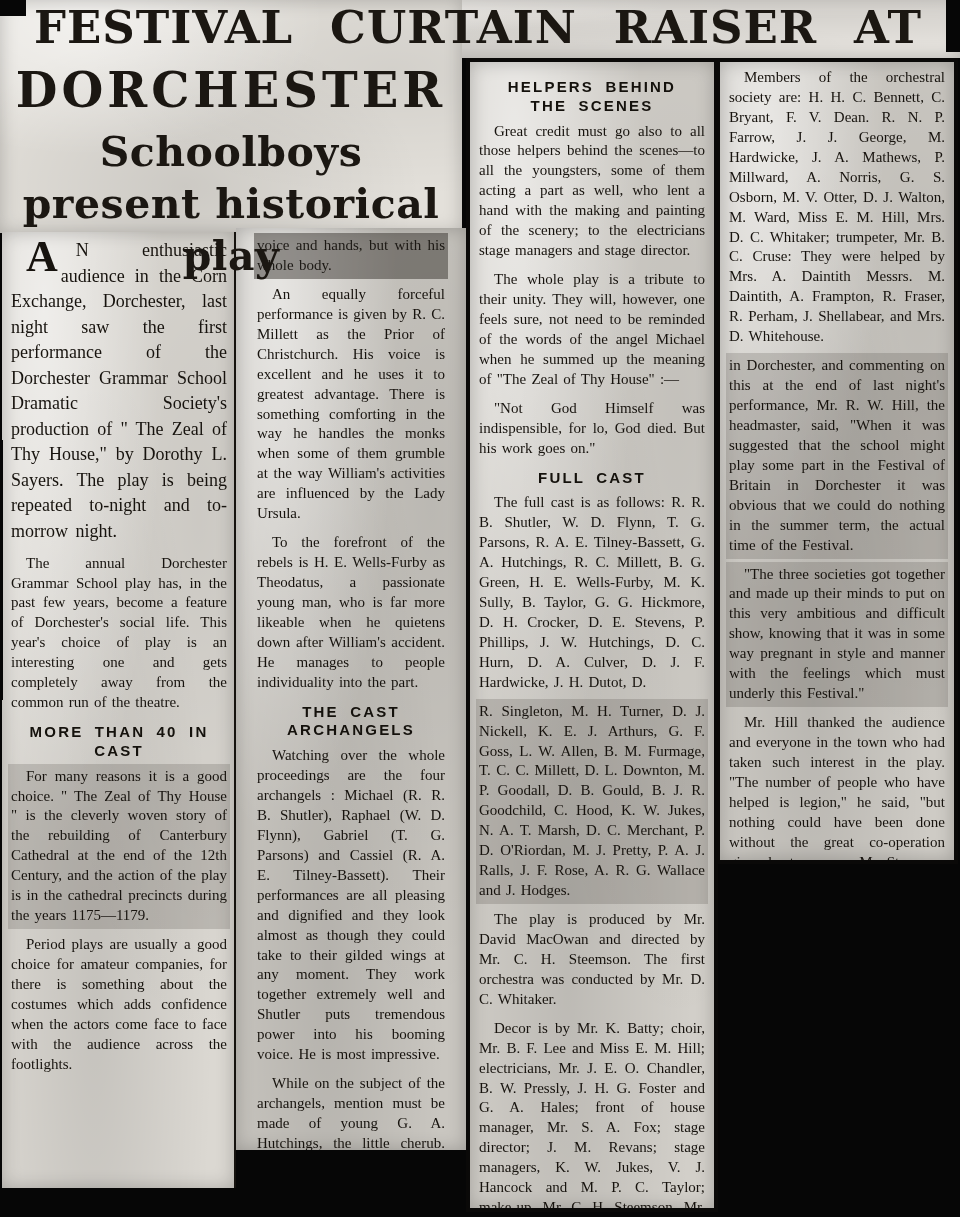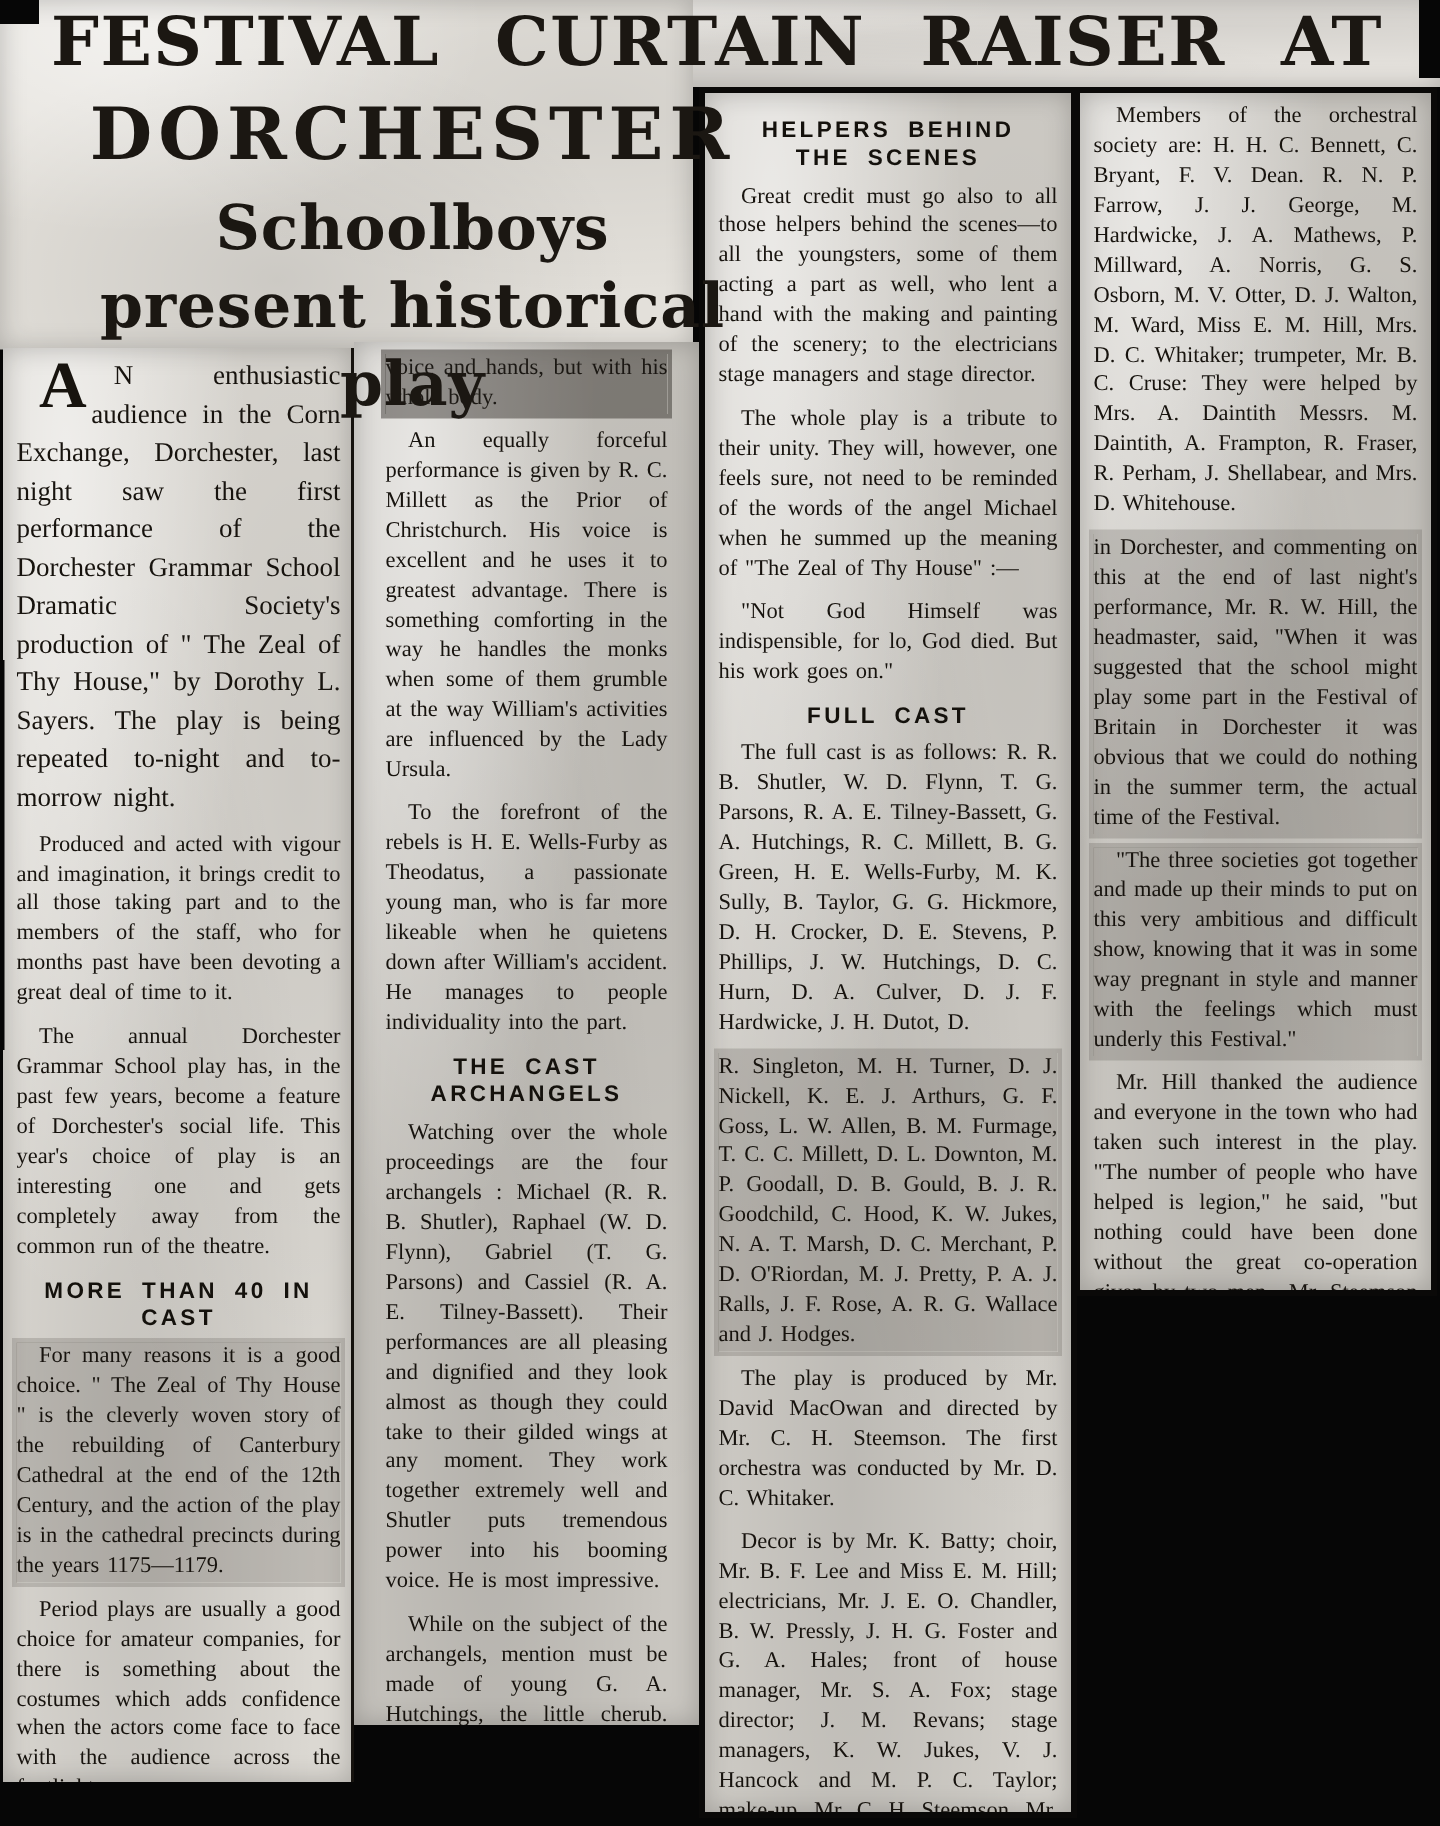--- a/index.html
+++ b/index.html
@@ -17,21 +17,21 @@
       radial-gradient(ellipse at 40% 80%, rgba(0,0,0,0.10), rgba(0,0,0,0) 60%),
       #d7d4ce;
     box-shadow:inset 0 0 18px rgba(0,0,0,0.22);
   }
   
   #masthead-strip{left:0;top:0;width:960px;height:58px;background-color:#e6e3de;}
   #masthead-left{left:0;top:0;width:462px;height:233px;background-color:#e3e0da;}
   .headline{
     position:absolute;z-index:5;
     font-family:"DejaVu Serif", serif;
-    font-weight:700;color:#1b1712;padding-left:44px;
+    font-weight:700;color:#1b1712;
   }
   #headline-1{
     left:0;top:0;width:956px;height:56px;
     font-size:45px;line-height:56px;
     padding:0 34px;box-sizing:border-box;
     letter-spacing:1px;
     text-align:justify;text-align-last:justify;
     white-space:nowrap;
   }
   #headline-2{
@@ -85,21 +85,20 @@
 
 <div class="paper" id="masthead-strip"></div>
 <div class="paper" id="masthead-left"></div>
 
 <div class="headline" id="headline-1">FESTIVAL CURTAIN RAISER AT</div>
 <div class="headline" id="headline-2">DORCHESTER</div>
 <div class="headline" id="headline-3">Schoolboys present historical play</div>
 
 <div class="paper clip" id="col1">
     <p class="body-para lead dropcap">AN enthusiastic audience in the Corn Exchange, Dorchester, last night saw the first performance of the Dorchester Grammar School Dramatic Society's production of " The Zeal of Thy House," by Dorothy L. Sayers. The play is being repeated to-night and to-morrow night.</p>
-    <p class="body-para">Produced and acted with vigour and imagination, it brings credit to all those taking part and to the members of the staff, who for months past have been devoting a great deal of time to it.</p>
     <p class="body-para">The annual Dorchester Grammar School play has, in the past few years, become a feature of Dorchester's social life. This year's choice of play is an interesting one and gets completely away from the common run of the theatre.</p>
     <h3 class="col-heading">MORE THAN 40 IN CAST</h3>
     <p class="body-para shade">For many reasons it is a good choice. " The Zeal of Thy House " is the cleverly woven story of the rebuilding of Canterbury Cathedral at the end of the 12th Century, and the action of the play is in the cathedral precincts during the years 1175—1179.</p>
     <p class="body-para">Period plays are usually a good choice for amateur companies, for there is something about the costumes which adds confidence when the actors come face to face with the audience across the footlights.</p>
   </div>
 <div class="paper clip" id="col2">
     <p class="body-para noindent smudge">voice and hands, but with his whole body.</p>
     <p class="body-para">An equally forceful performance is given by R. C. Millett as the Prior of Christchurch. His voice is excellent and he uses it to greatest advantage. There is something comforting in the way he handles the monks when some of them grumble at the way William's activities are influenced by the Lady Ursula.</p>
     <p class="body-para">To the forefront of the rebels is H. E. Wells-Furby as Theodatus, a passionate young man, who is far more likeable when he quietens down after William's accident. He manages to people individuality into the part.</p>
     <h3 class="col-heading">THE CAST ARCHANGELS</h3>

